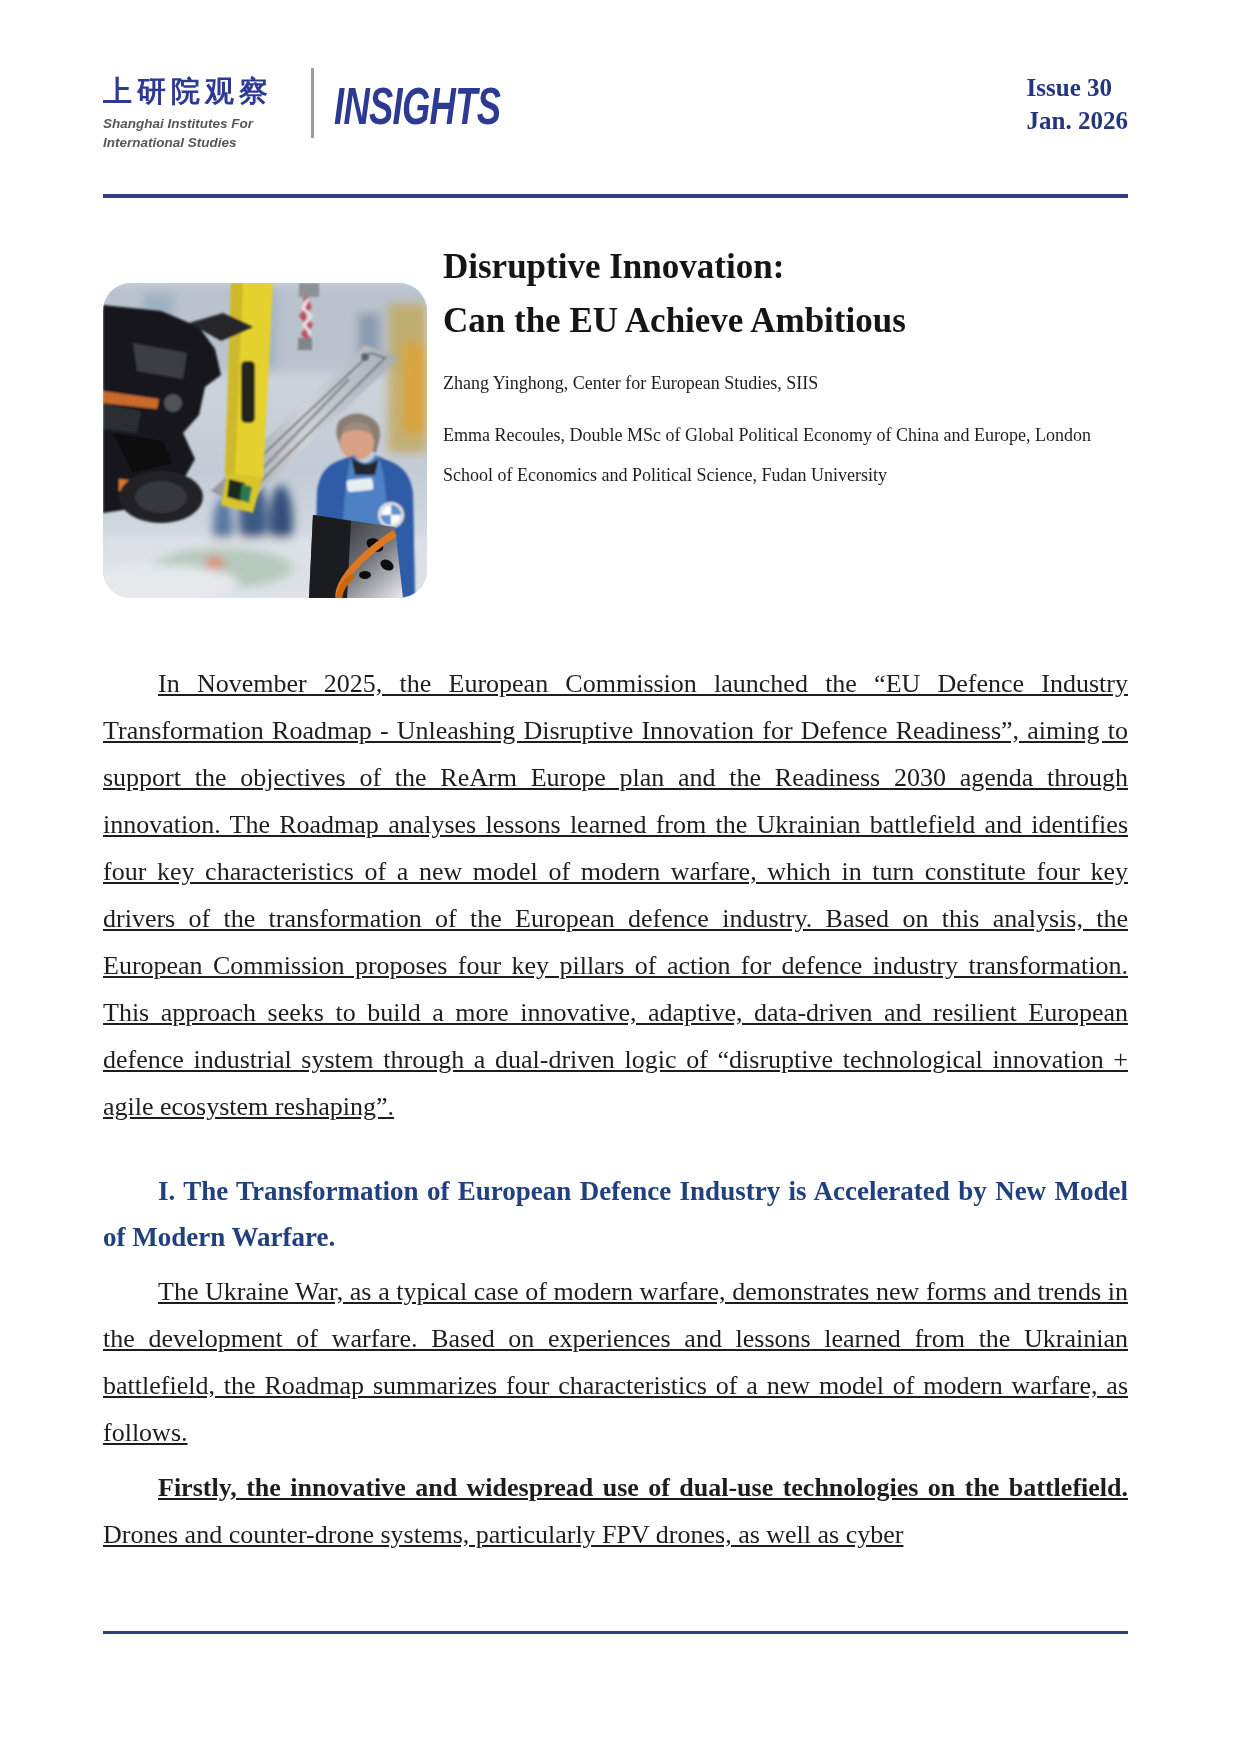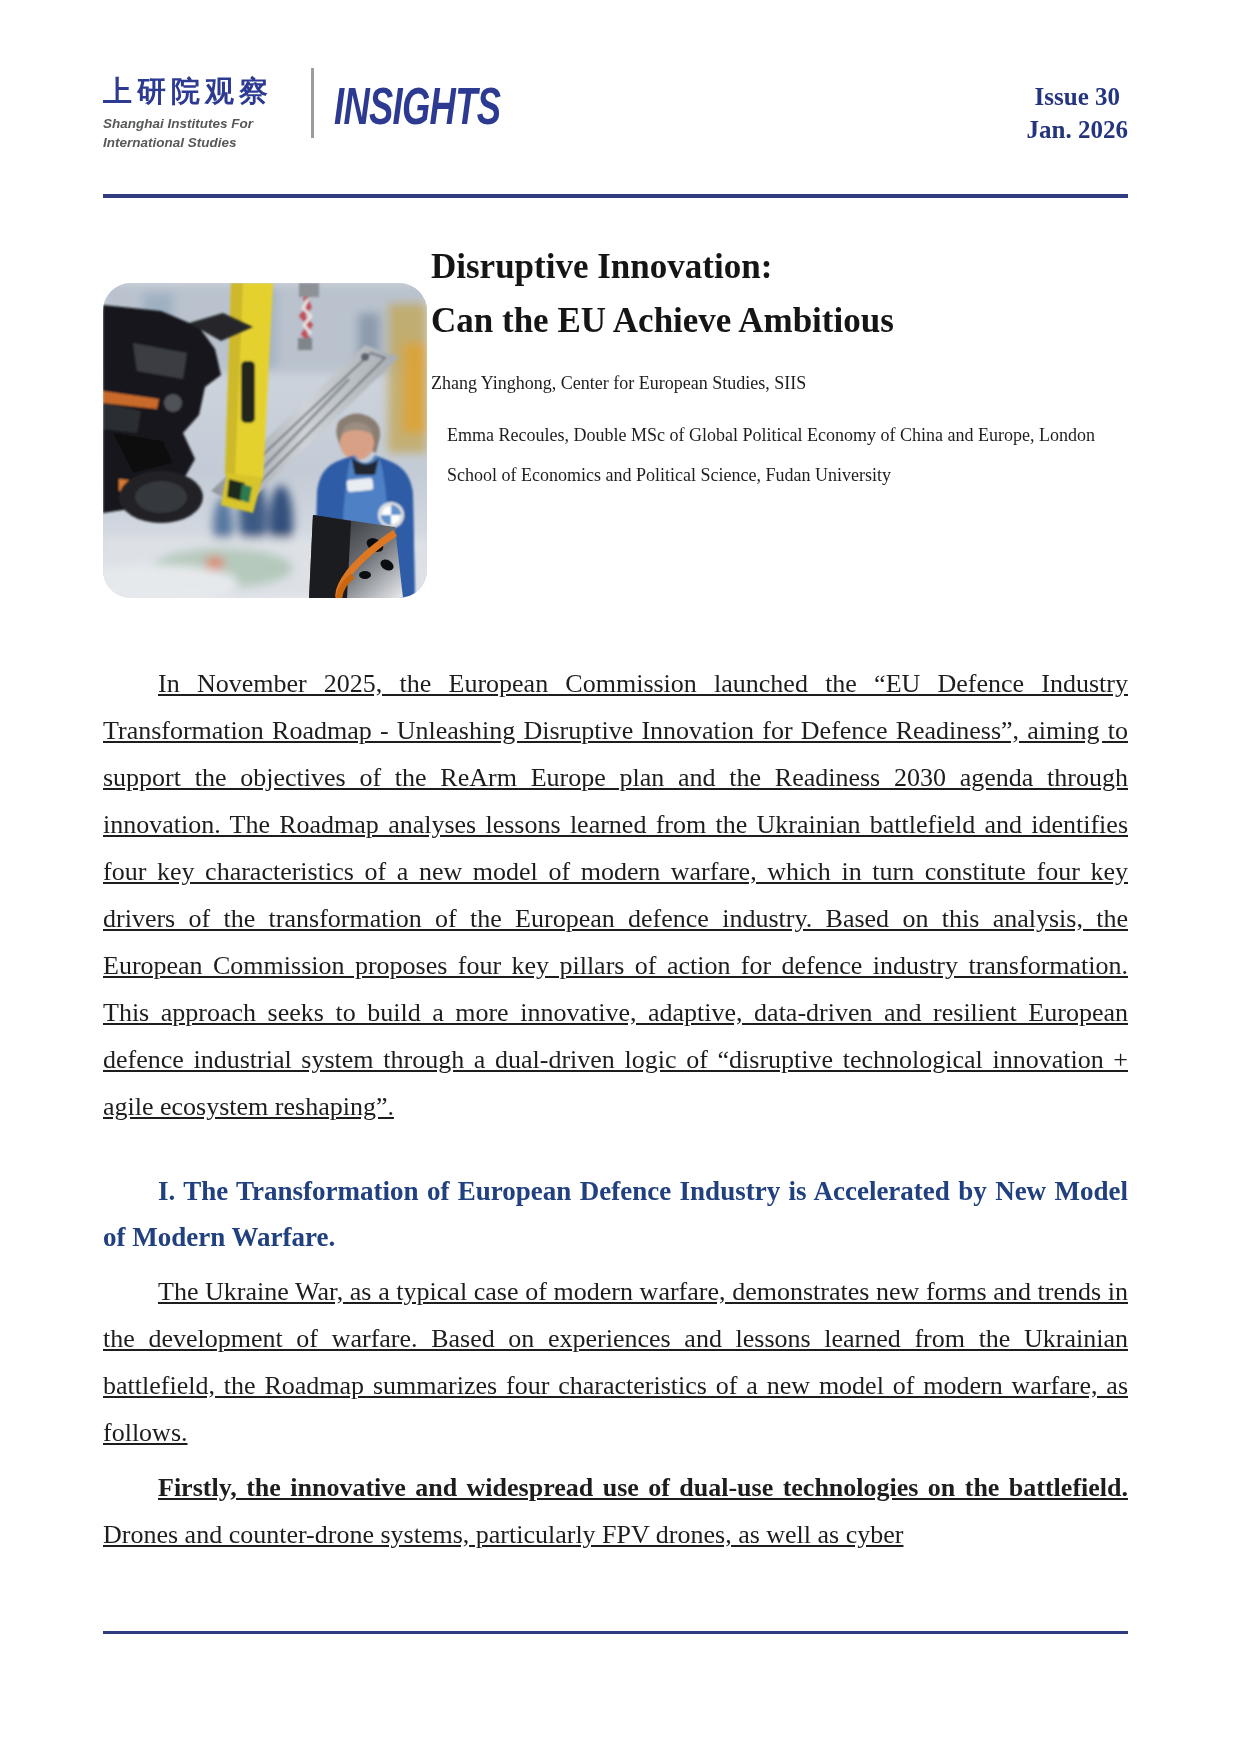--- a/index.html
+++ b/index.html
@@ -56,38 +56,38 @@
     font-size: 52px;
     letter-spacing: -1px;
     color: var(--brand-blue, #2c3a92);
     transform: scaleX(0.70);
     transform-origin: left top;
     margin: 16px 0 0 20px;
     white-space: nowrap;
   }
   .issue-block {
     margin-left: auto;
-    margin-top: 20px;
-    text-align: center;
+    margin-top: 11px;
+    text-align: left;
     font-weight: bold;
     font-size: 25px;
     line-height: 33px;
     color: var(--issue-blue, #24357d);
   }
   .header-rule {
     height: 4px;
     background: var(--rule-blue, #303c80);
     margin-top: 46px;
   }
 
   
   .hero {
     display: flex;
     margin-top: 40px;
-    gap: 4px;
+    gap: 16px;
   }
   .photo-frame {
     flex: 0 0 324px;
     width: 324px;
     height: 315px;
     margin-top: 45px;
     border-radius: 28px;
     overflow: hidden;
     background: #c9cfd8;
   }
@@ -95,21 +95,21 @@
   .title-col { flex: 1; min-width: 0; padding-top: 2px; }
   .article-title {
     font-size: 35px;
     font-weight: bold;
     line-height: 54px;
     color: #151515;
     letter-spacing: 0px;
   }
   .author-line { font-size: 18px; line-height: 38px; color: #1d1d1f; }
   .author-1 { margin-top: 16px; }
-  .author-2 { margin-top: 13px; line-height: 40px; margin-left: 16px; }
+  .author-2 { margin-top: 13px; line-height: 40px; }
 
   
   .body-text {
     font-size: 26px;
     line-height: 47px;
     text-align: justify;
     color: var(--text, #1d1d1f);
   }
   .indent { text-indent: 55px; text-decoration: underline; }
   .p1 { margin-top: 62px; }

